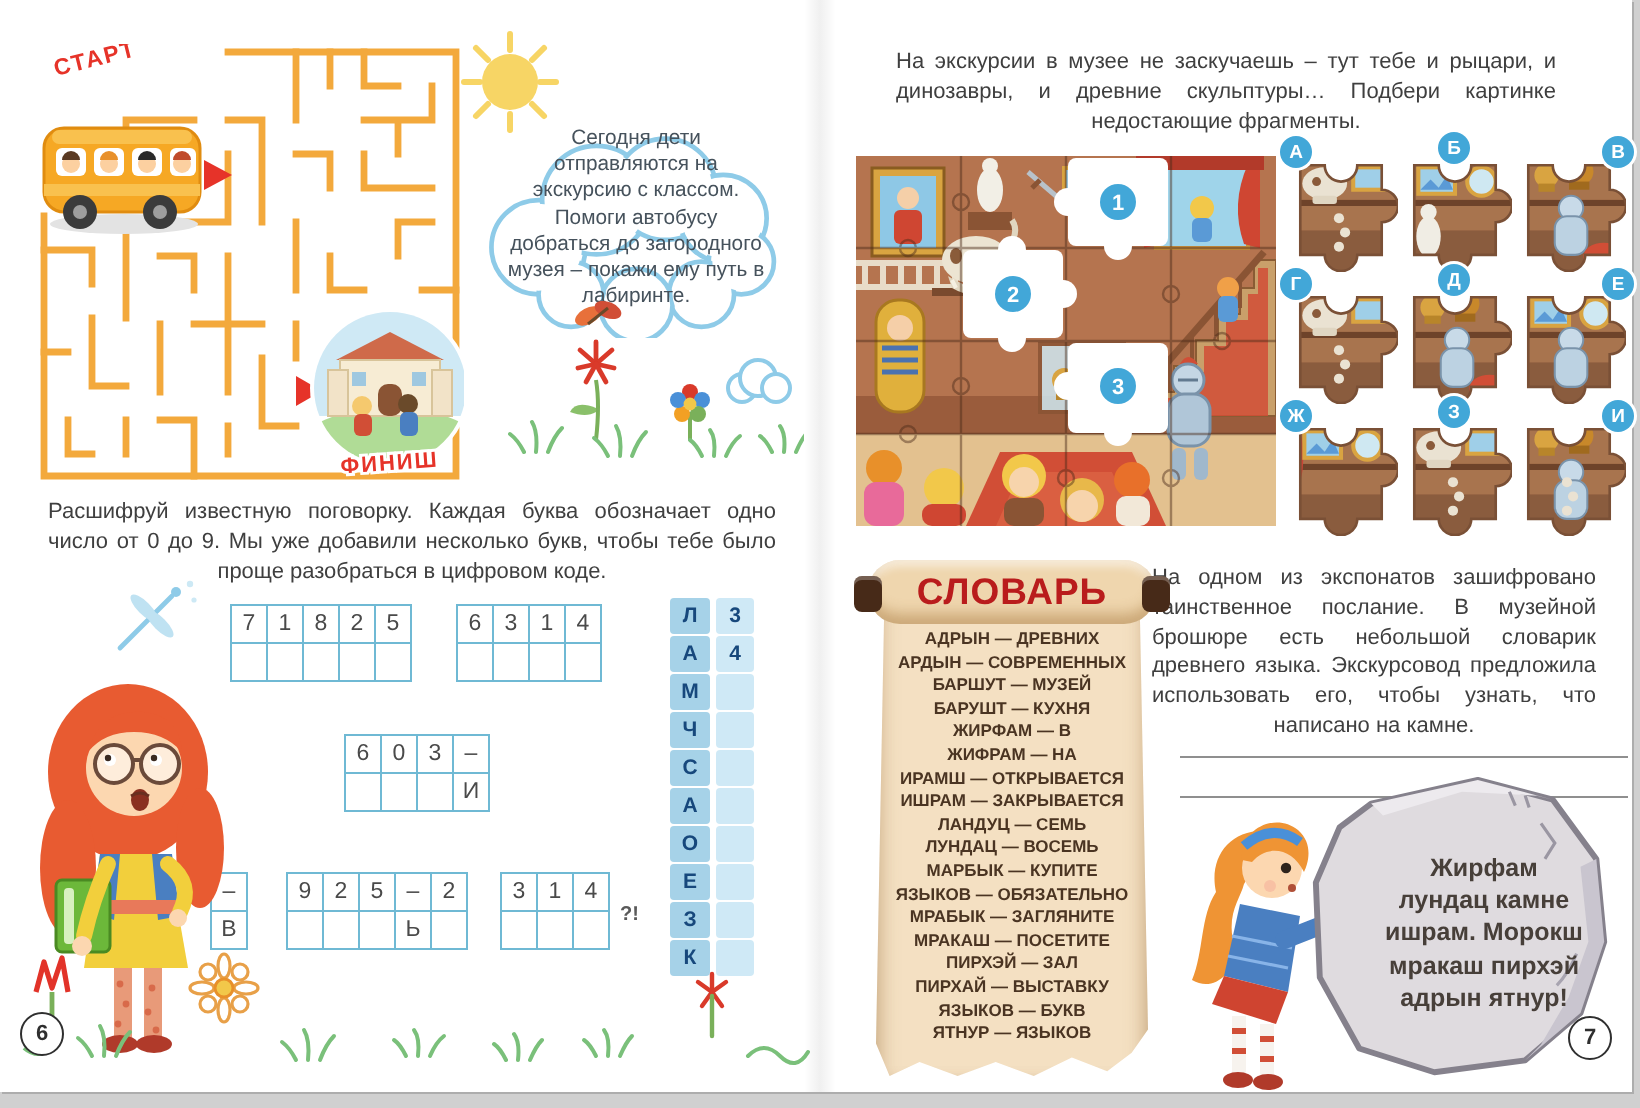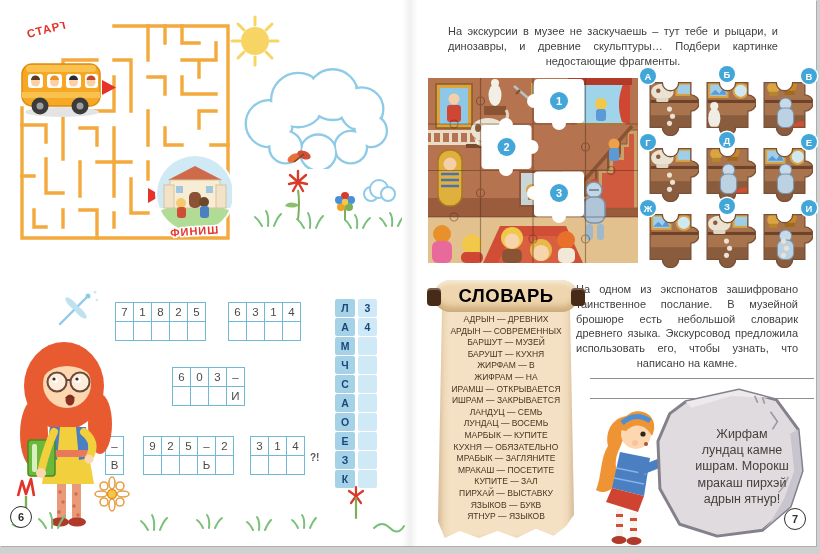--- a/index.html
+++ b/index.html
@@ -36,27 +36,27 @@
   
   #scroll{position:absolute;left:424px;top:276px;width:164px;height:270px}
   .scroll-body{position:absolute;left:14px;top:30px;width:136px;height:232px;background:#f4e0c2;
     box-shadow:inset 8px 0 10px -7px rgba(150,105,55,.55), inset -8px 0 10px -7px rgba(150,105,55,.55);
     clip-path:polygon(3% 0,97% 0,100% 90%,94% 95%,85% 99%,72% 96%,58% 100%,44% 97%,30% 100%,16% 97%,5% 100%,0 93%)}
   .roll{position:absolute;left:10px;top:4px;width:144px;height:32px;background:#efd6ae;border-radius:16px;
     box-shadow:inset 0 -5px 7px rgba(160,110,50,.45), inset 0 3px 4px rgba(255,255,255,.6);z-index:2}
   .handle{position:absolute;top:8px;width:14px;height:18px;background:#472a18;border-radius:4px;box-shadow:inset 0 2px 0 rgba(255,255,255,.25)}
   .hl{left:-7px}.hr{right:-7px}
   .scroll-title{width:100%;height:32px;line-height:32px;text-align:center;font-size:18.5px;font-weight:800;
-    color:#000000;letter-spacing:.5px}
+    color:#b91c1c;letter-spacing:.5px}
   #dict{padding-top:8px}
-  .dict-row{font-size:8.5px;font-weight:normal;color:#4a3422;line-height:11.6px;text-align:center;white-space:nowrap}
+  .dict-row{font-size:8.5px;font-weight:bold;color:#4a3422;line-height:11.6px;text-align:center;white-space:nowrap}
   
   .wline{position:absolute;left:590px;width:224px;height:0;border-top:1.2px solid #8f8f8f}
   
-  #stone-text{position:absolute;left:684px;top:426px;width:116px;text-align:center;font-weight:normal;
+  #stone-text{position:absolute;left:684px;top:426px;width:116px;text-align:center;font-weight:bold;
     font-size:12.5px;line-height:16.2px;color:#473f39}
   
   .pagenum{position:absolute;width:20px;height:20px;border:1.6px solid #2f2f2f;border-radius:50%;background:#fff;
     display:flex;align-items:center;justify-content:center;font-size:11px;font-weight:bold;color:#2f2f2f}
 </style>
 </head>
 <body>
 
 <div id="stage">
 <div id="spread">
@@ -154,20 +154,21 @@
       <circle cx="50" cy="90" r="24"></circle>
           <circle cx="82" cy="64" r="28"></circle>
           <circle cx="120" cy="58" r="26"></circle>
       <circle cx="152" cy="74" r="22"></circle>
           <circle cx="162" cy="98" r="16"></circle>
           <circle cx="140" cy="116" r="16"></circle>
       <circle cx="104" cy="122" r="18"></circle>
           <circle cx="68" cy="116" r="16"></circle>
     </g>
   </svg>
+  <div id="cloud-text">Сегодня дети отправляются на экскурсию с классом. Помоги автобусу добраться до загородного музея – покажи ему путь в лабиринте.</div>
 
   <svg class="abs" style="left:252px;top:146px" width="150" height="84" viewBox="0 0 150 84">
     <g>
       <ellipse cx="42" cy="12" rx="7" ry="4" fill="#e8703a" transform="rotate(-28 42 12)"></ellipse>
       <ellipse cx="52" cy="9" rx="7" ry="4" fill="#d14e36" transform="rotate(22 52 9)"></ellipse>
       <line x1="42" y1="16" x2="52" y2="8" stroke="#6a4a2a" stroke-width="1.5"></line>
     </g>
     <g>
       <path d="M46,74 Q48,56 46,44" stroke="#7ab05a" stroke-width="2" fill="none"></path>
       <path d="M46,58 Q36,54 33,60 Q41,63 46,60" fill="#8ac06a"></path>
@@ -196,20 +197,21 @@
           <circle cx="136" cy="48" r="7"></circle>
     </g>
     <g stroke="#7ac07a" stroke-width="2" fill="none" stroke-linecap="round">
       <path d="M16,80 q1,-10 -2,-15 M22,80 q3,-8 7,-12 M10,80 q-3,-6 -7,-9"></path>
       <path d="M58,82 q1,-10 -2,-15 M64,82 q3,-8 7,-12 M52,82 q-3,-6 -7,-9"></path>
       <path d="M105,82 q1,-9 -2,-13 M111,82 q3,-7 7,-10 M99,82 q-3,-6 -6,-8"></path>
       <path d="M140,80 q1,-9 -2,-13 M146,80 q3,-7 6,-10 M134,80 q-3,-6 -6,-8"></path>
     </g>
   </svg>
 
+  <div id="instruction" class="para">Расшифруй известную поговорку. Каждая буква обозначает одно число от 0 до 9. Мы уже добавили несколько букв, чтобы тебе было проще разобраться в цифровом коде.</div>
 
   <svg class="abs" style="left:52px;top:286px" width="48" height="44" viewBox="0 0 48 44">
     <line x1="8" y1="38" x2="34" y2="12" stroke="#8ecbe8" stroke-width="2.4" stroke-linecap="round"></line>
     <ellipse cx="20" cy="18" rx="9" ry="3.2" fill="#bfe2f2" transform="rotate(45 20 18)"></ellipse>
     <ellipse cx="28" cy="26" rx="9" ry="3.2" fill="#bfe2f2" transform="rotate(45 28 26)"></ellipse>
     <circle cx="36" cy="10" r="2.5" fill="#8ecbe8"></circle>
     <circle cx="43" cy="6" r="1.6" fill="#cde9f5"></circle>
         <circle cx="45" cy="14" r="1.3" fill="#cde9f5"></circle>
   </svg>
 
@@ -723,24 +725,24 @@
             <div class="dict-row">АРДЫН — СОВРЕМЕННЫХ</div>
             <div class="dict-row">БАРШУТ — МУЗЕЙ</div>
             <div class="dict-row">БАРУШТ — КУХНЯ</div>
             <div class="dict-row">ЖИРФАМ — В</div>
             <div class="dict-row">ЖИФРАМ — НА</div>
             <div class="dict-row">ИРАМШ — ОТКРЫВАЕТСЯ</div>
             <div class="dict-row">ИШРАМ — ЗАКРЫВАЕТСЯ</div>
             <div class="dict-row">ЛАНДУЦ — СЕМЬ</div>
             <div class="dict-row">ЛУНДАЦ — ВОСЕМЬ</div>
             <div class="dict-row">МАРБЫК — КУПИТЕ</div>
-            <div class="dict-row">КУХНЯ — ОБЯЗАТЕЛЬНО</div>
+            <div class="dict-row">ЯЗЫКОВ — ОБЯЗАТЕЛЬНО</div>
             <div class="dict-row">МРАБЫК — ЗАГЛЯНИТЕ</div>
             <div class="dict-row">МРАКАШ — ПОСЕТИТЕ</div>
-            <div class="dict-row">КУПИТЕ — ЗАЛ</div>
+            <div class="dict-row">ПИРХЭЙ — ЗАЛ</div>
             <div class="dict-row">ПИРХАЙ — ВЫСТАВКУ</div>
             <div class="dict-row">ЯЗЫКОВ — БУКВ</div>
             <div class="dict-row">ЯТНУР — ЯЗЫКОВ</div>
           </div>
     </div>
     <div class="roll">
       <div class="handle hl"></div>
       <div class="handle hr"></div>
       <div class="scroll-title">СЛОВАРЬ</div>
     </div>

